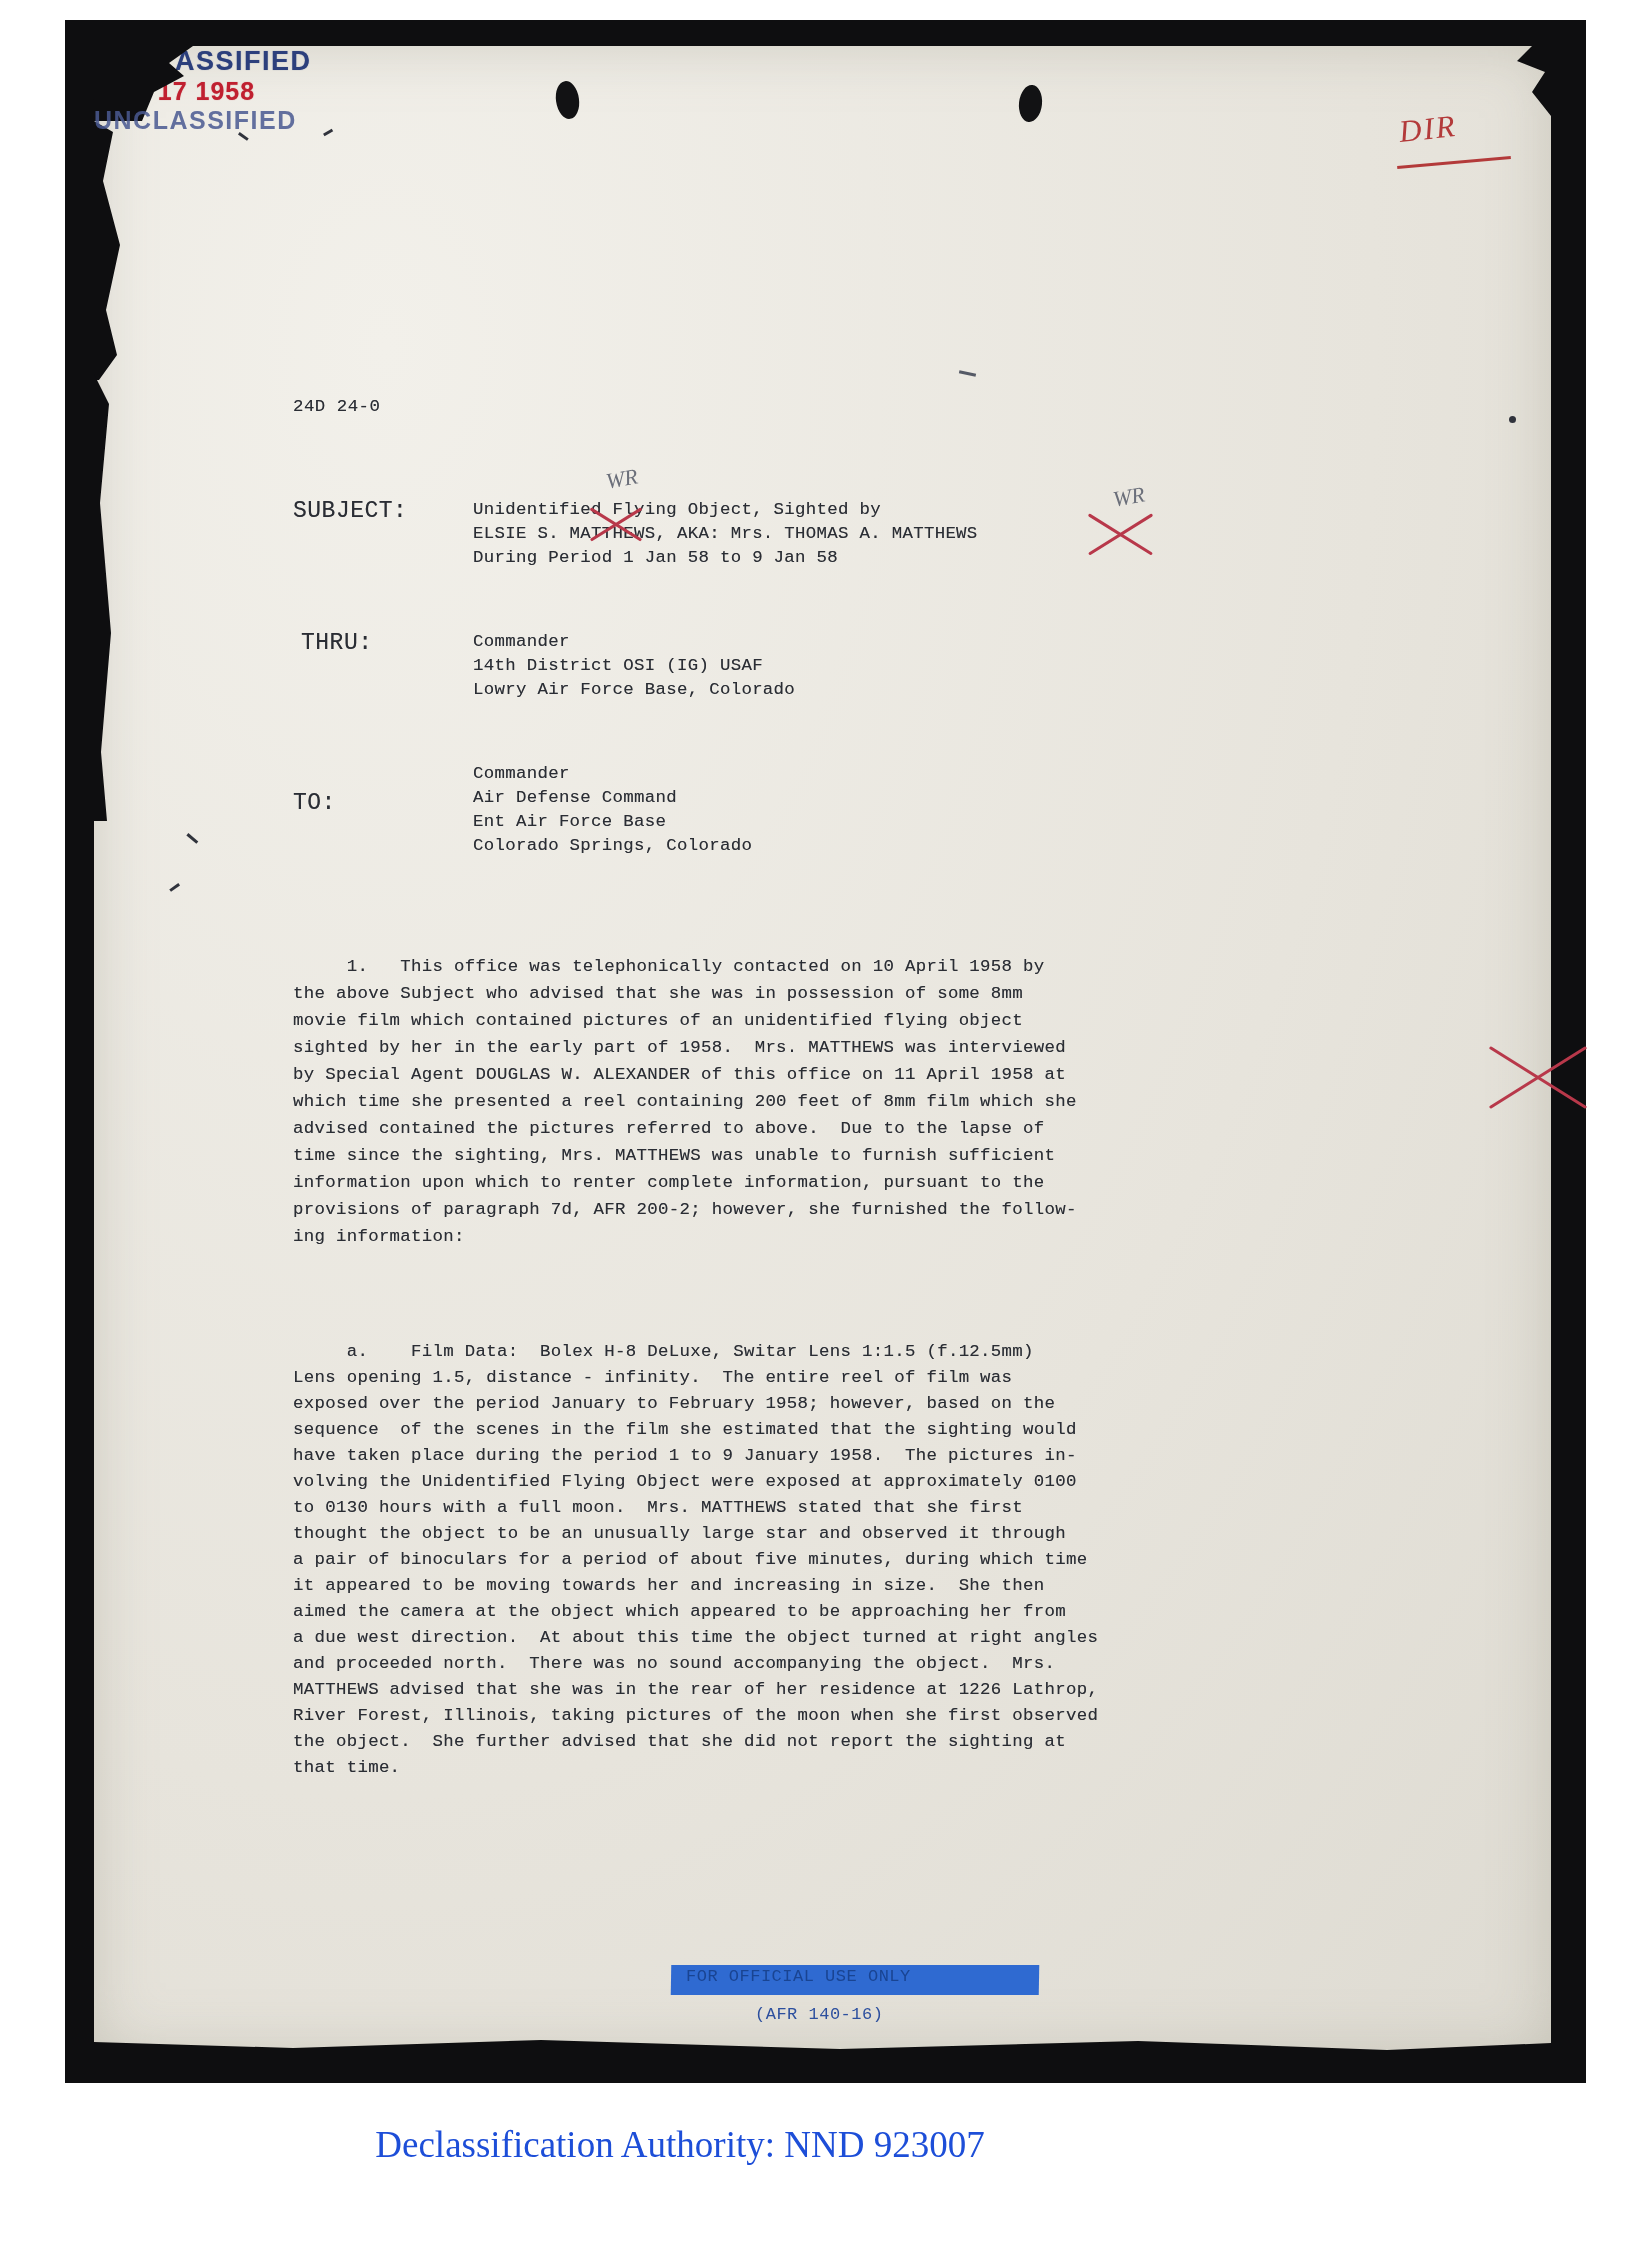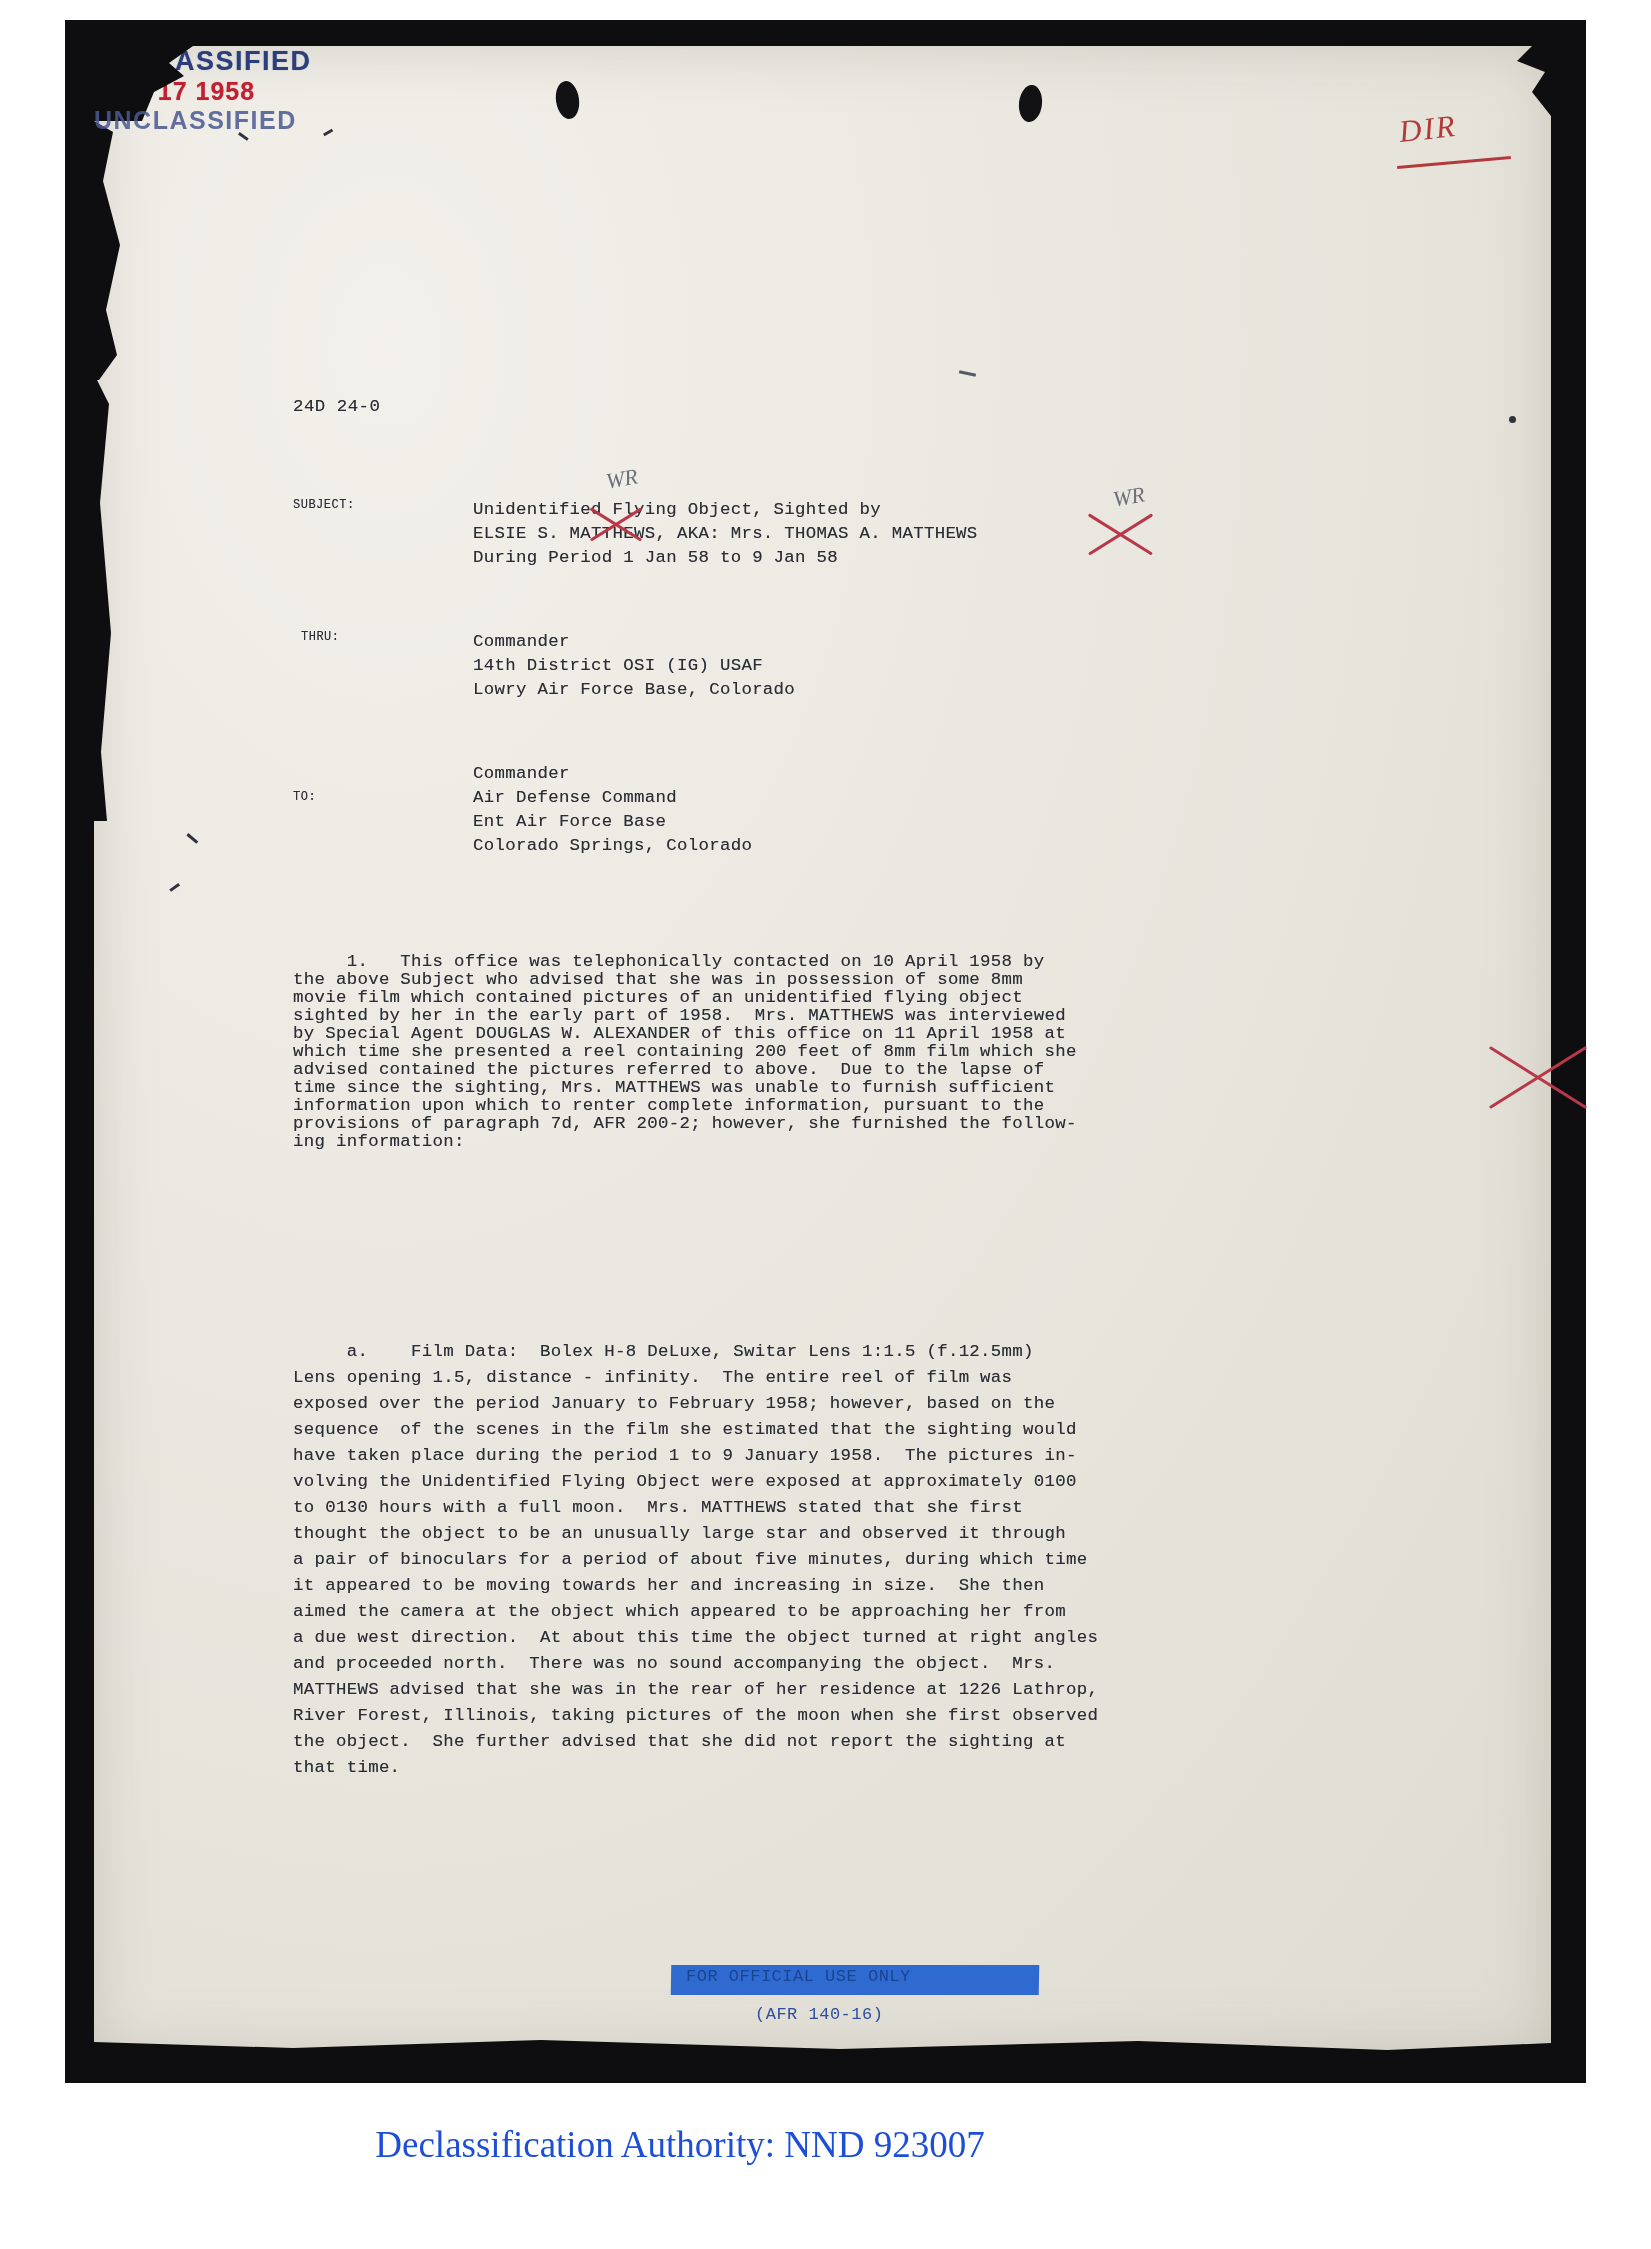--- a/index.html
+++ b/index.html
@@ -138,34 +138,34 @@
     left: 1129px; top: 331px;
     font-family: "Liberation Sans", sans-serif;
     font-weight: bold;
     font-size: 25px;
     letter-spacing: 1px;
     color: #c02030;
     text-shadow: 0 0 1px rgba(192,32,48,0.5);
   }
 
   .label {
-    font-size: 12px;
+    font-size: 23px;
     letter-spacing: 0.5px;
   }
   #subject-label { left: 199px; top: 452px; }
   #subject-body  { left: 379px; top: 452px; font-size: 17.4px; line-height: 24px; }
   #thru-label    { left: 207px; top: 584px; }
   #thru-body     { left: 379px; top: 584px; font-size: 17.4px; line-height: 24px; }
   #to-label      { left: 199px; top: 716px; margin-top: 28px; }
   #to-body       { left: 379px; top: 716px; font-size: 17.4px; line-height: 24px; }
 
   #para-1 {
     left: 199px; top: 907px;
     font-size: 17.4px;
-    line-height: 18px;
+    line-height: 27px;
   }
   #para-a {
     left: 199px; top: 1293px;
     font-size: 17.4px;
     line-height: 26px;
   }
 
   
   #dir-mark {
     position: absolute;

